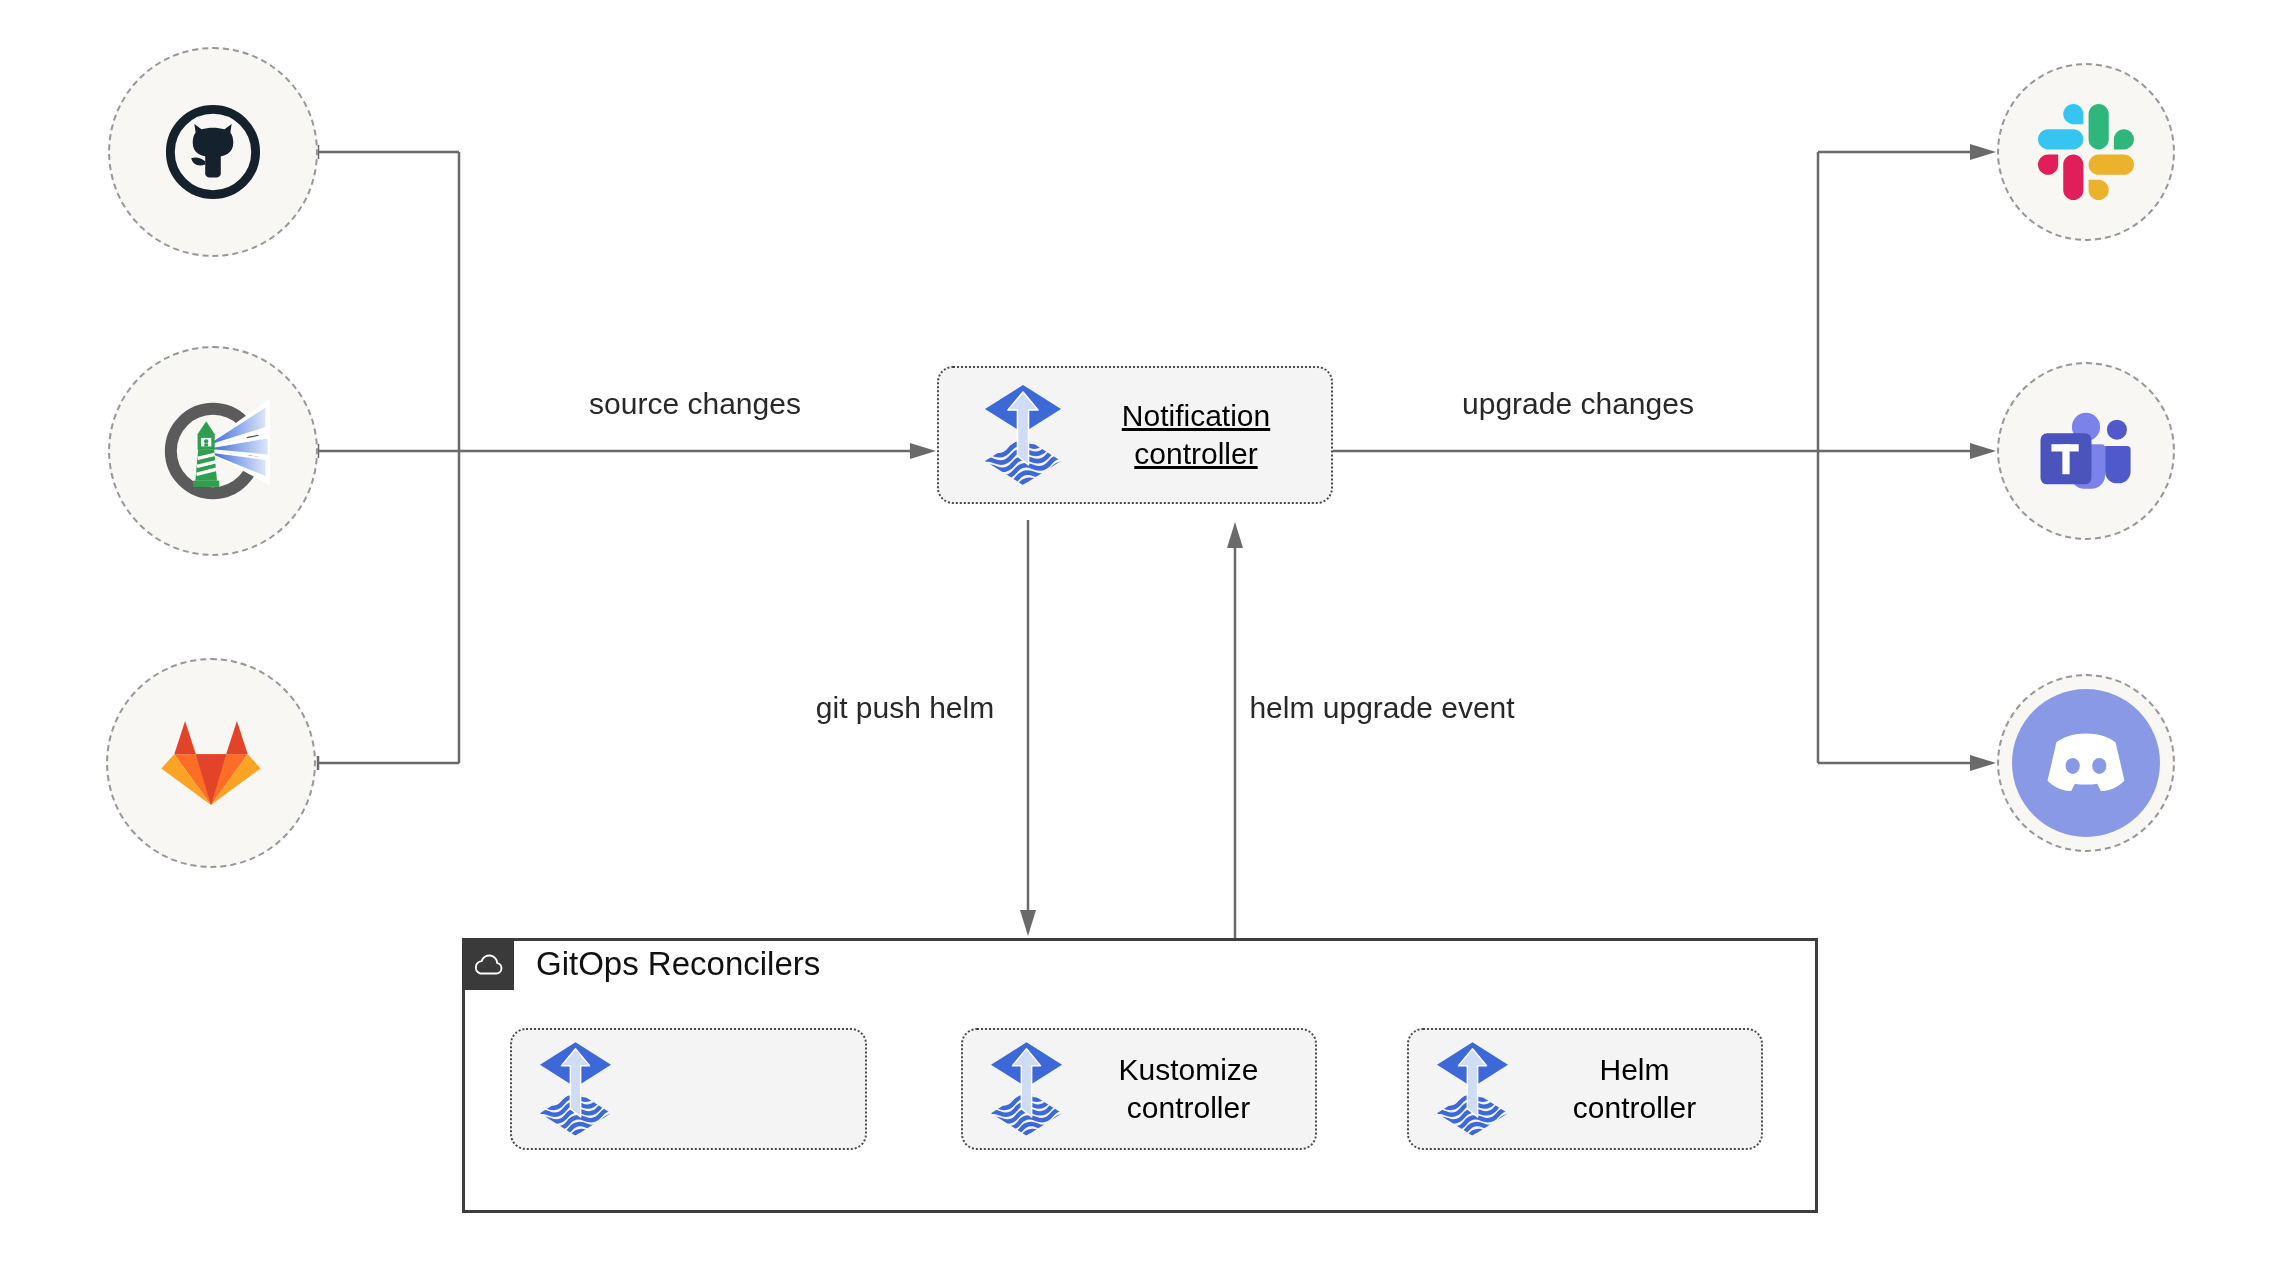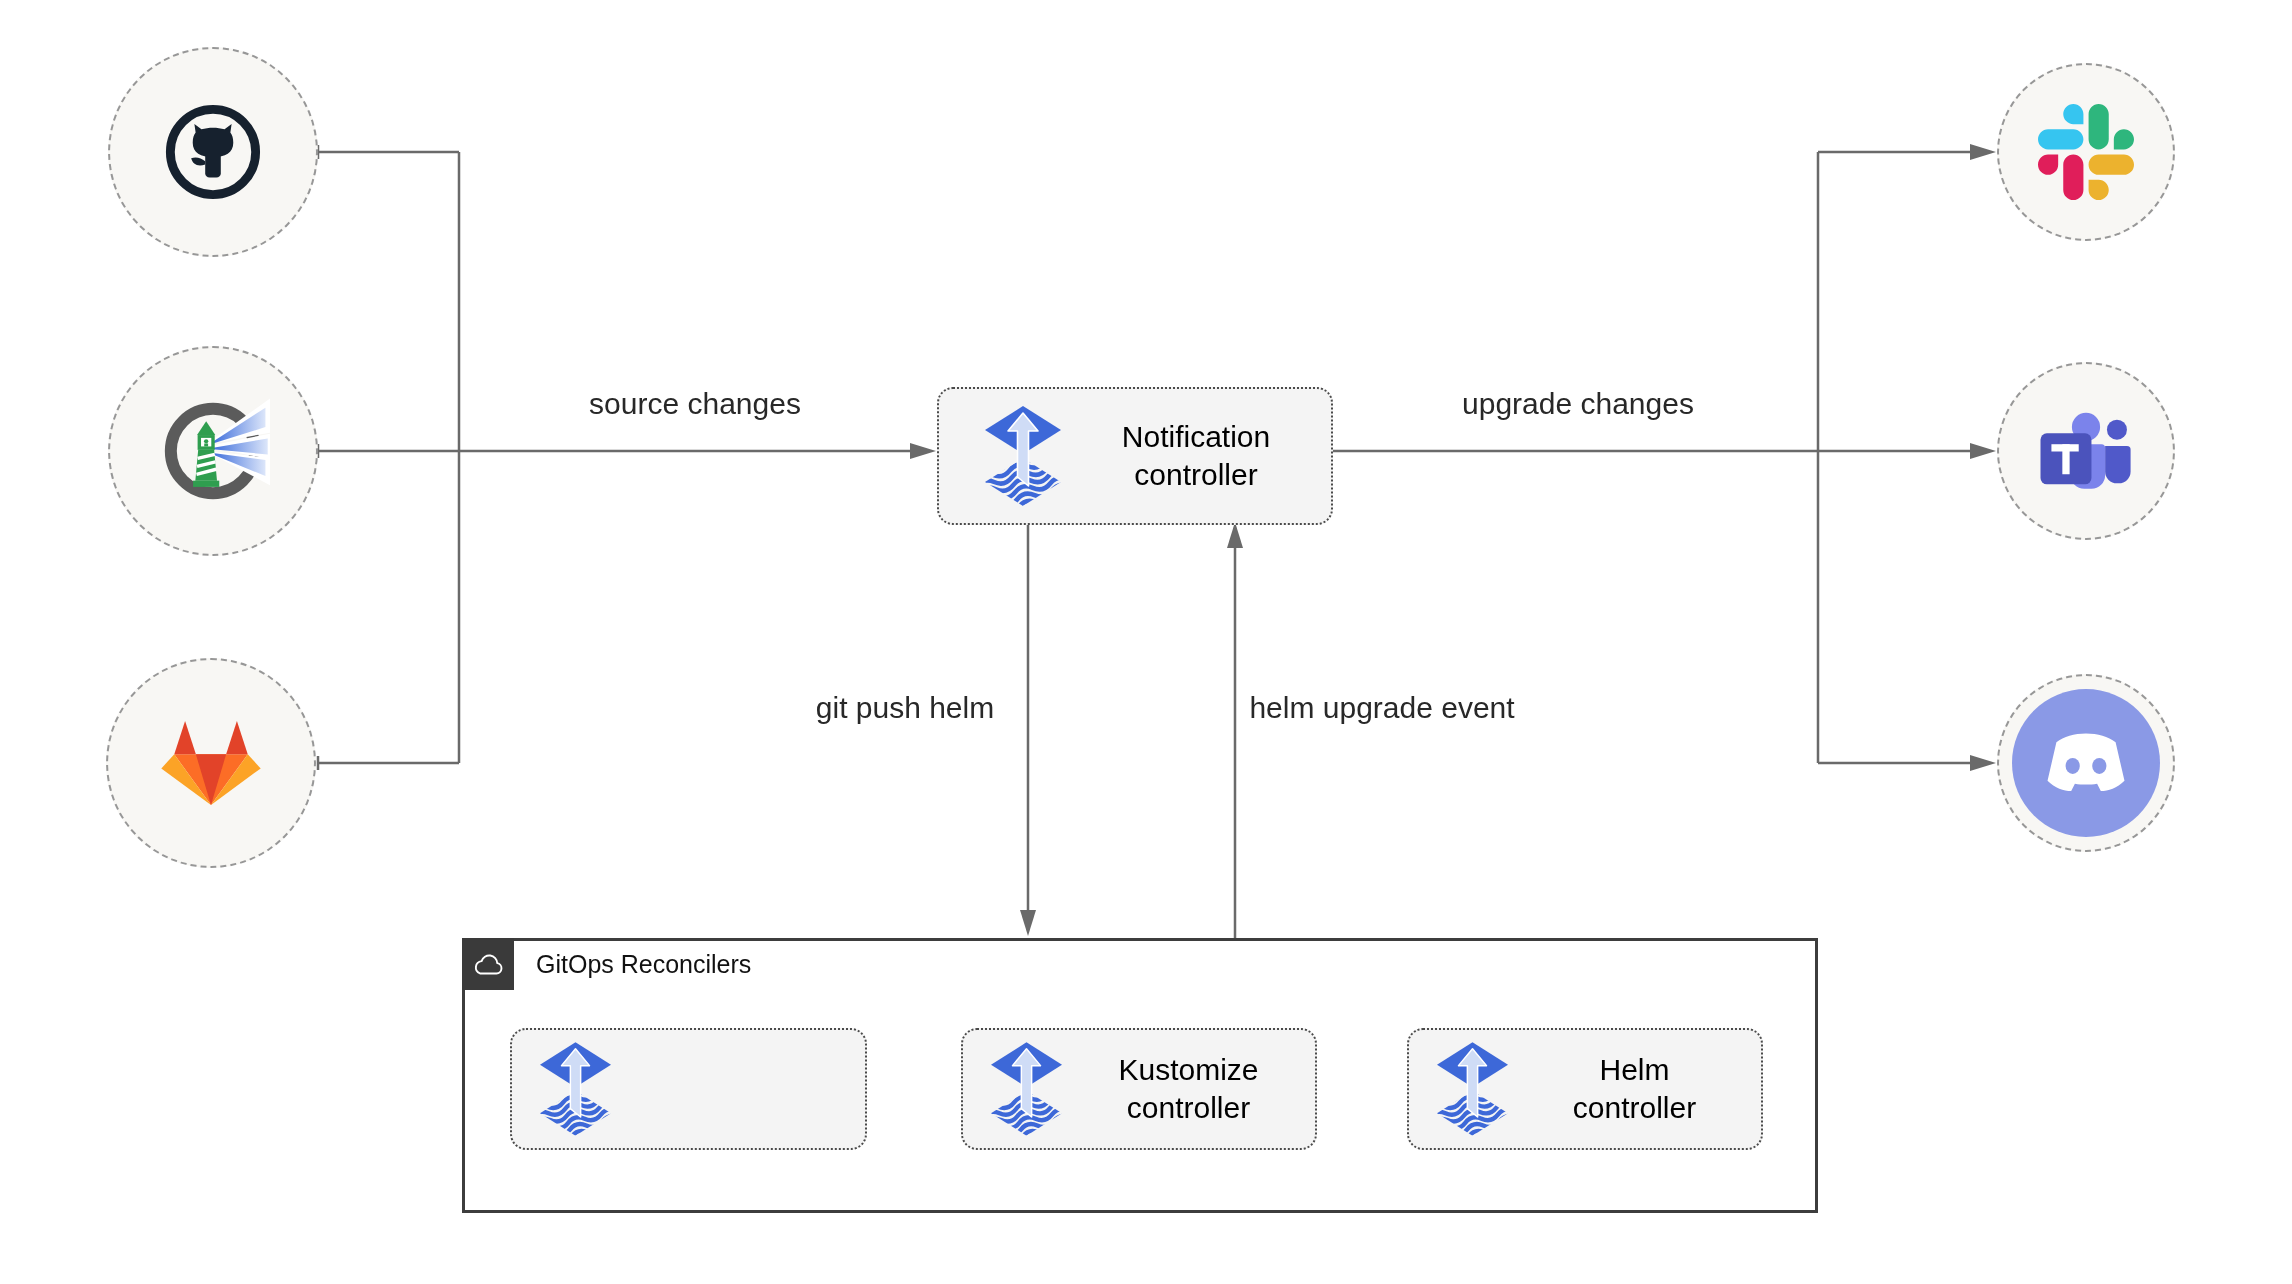--- a/index.html
+++ b/index.html
@@ -47,21 +47,21 @@
   }
   .group-badge{
     position:absolute;
     left:462px;top:938px;width:52px;height:52px;
     background:#3a3a3a;
     display:flex;align-items:center;justify-content:center;
   }
   .group-label{
     position:absolute;
     left:536px;top:949px;height:30px;line-height:30px;
-    font-size:25px;color:#111111;white-space:nowrap;
+    font-size:33px;color:#111111;white-space:nowrap;
   }
   .edge-label{
     position:absolute;
     transform:translate(-50%,-50%);
     font-size:30px;color:#282828;white-space:nowrap;
   }
   .defs-hidden{position:absolute;width:0;height:0;overflow:hidden;}
 </style>
 </head>
 <body>
@@ -233,21 +233,21 @@
     <svg width="114" height="114">
         <use href="#i-harbor"></use>
       </svg>
   </div>
   <div class="circle-node lg" style="left:106px;top:658px;">
     <svg width="108" height="108">
         <use href="#i-gitlab"></use>
       </svg>
   </div>
 
-  <div class="ctrl-box" style="left:937px;top:387px;width:396px;height:138px;padding-left:46px;">
+  <div class="ctrl-box" style="left:937px;top:366px;width:396px;height:138px;padding-left:46px;text-decoration:underline;">
     <svg class="flux" width="76" height="100">
         <use href="#i-flux"></use>
       </svg>
     <div class="box-label" style="max-width:240px;margin:0 auto;">Notification controller</div>
   </div>
 
   <div class="edge-label" style="left:695px;top:404px;">source changes</div>
   <div class="edge-label" style="left:1578px;top:404px;">upgrade changes</div>
   <div class="edge-label" style="left:905px;top:708px;">git push helm</div>
   <div class="edge-label" style="left:1382px;top:708px;">helm upgrade event</div>

